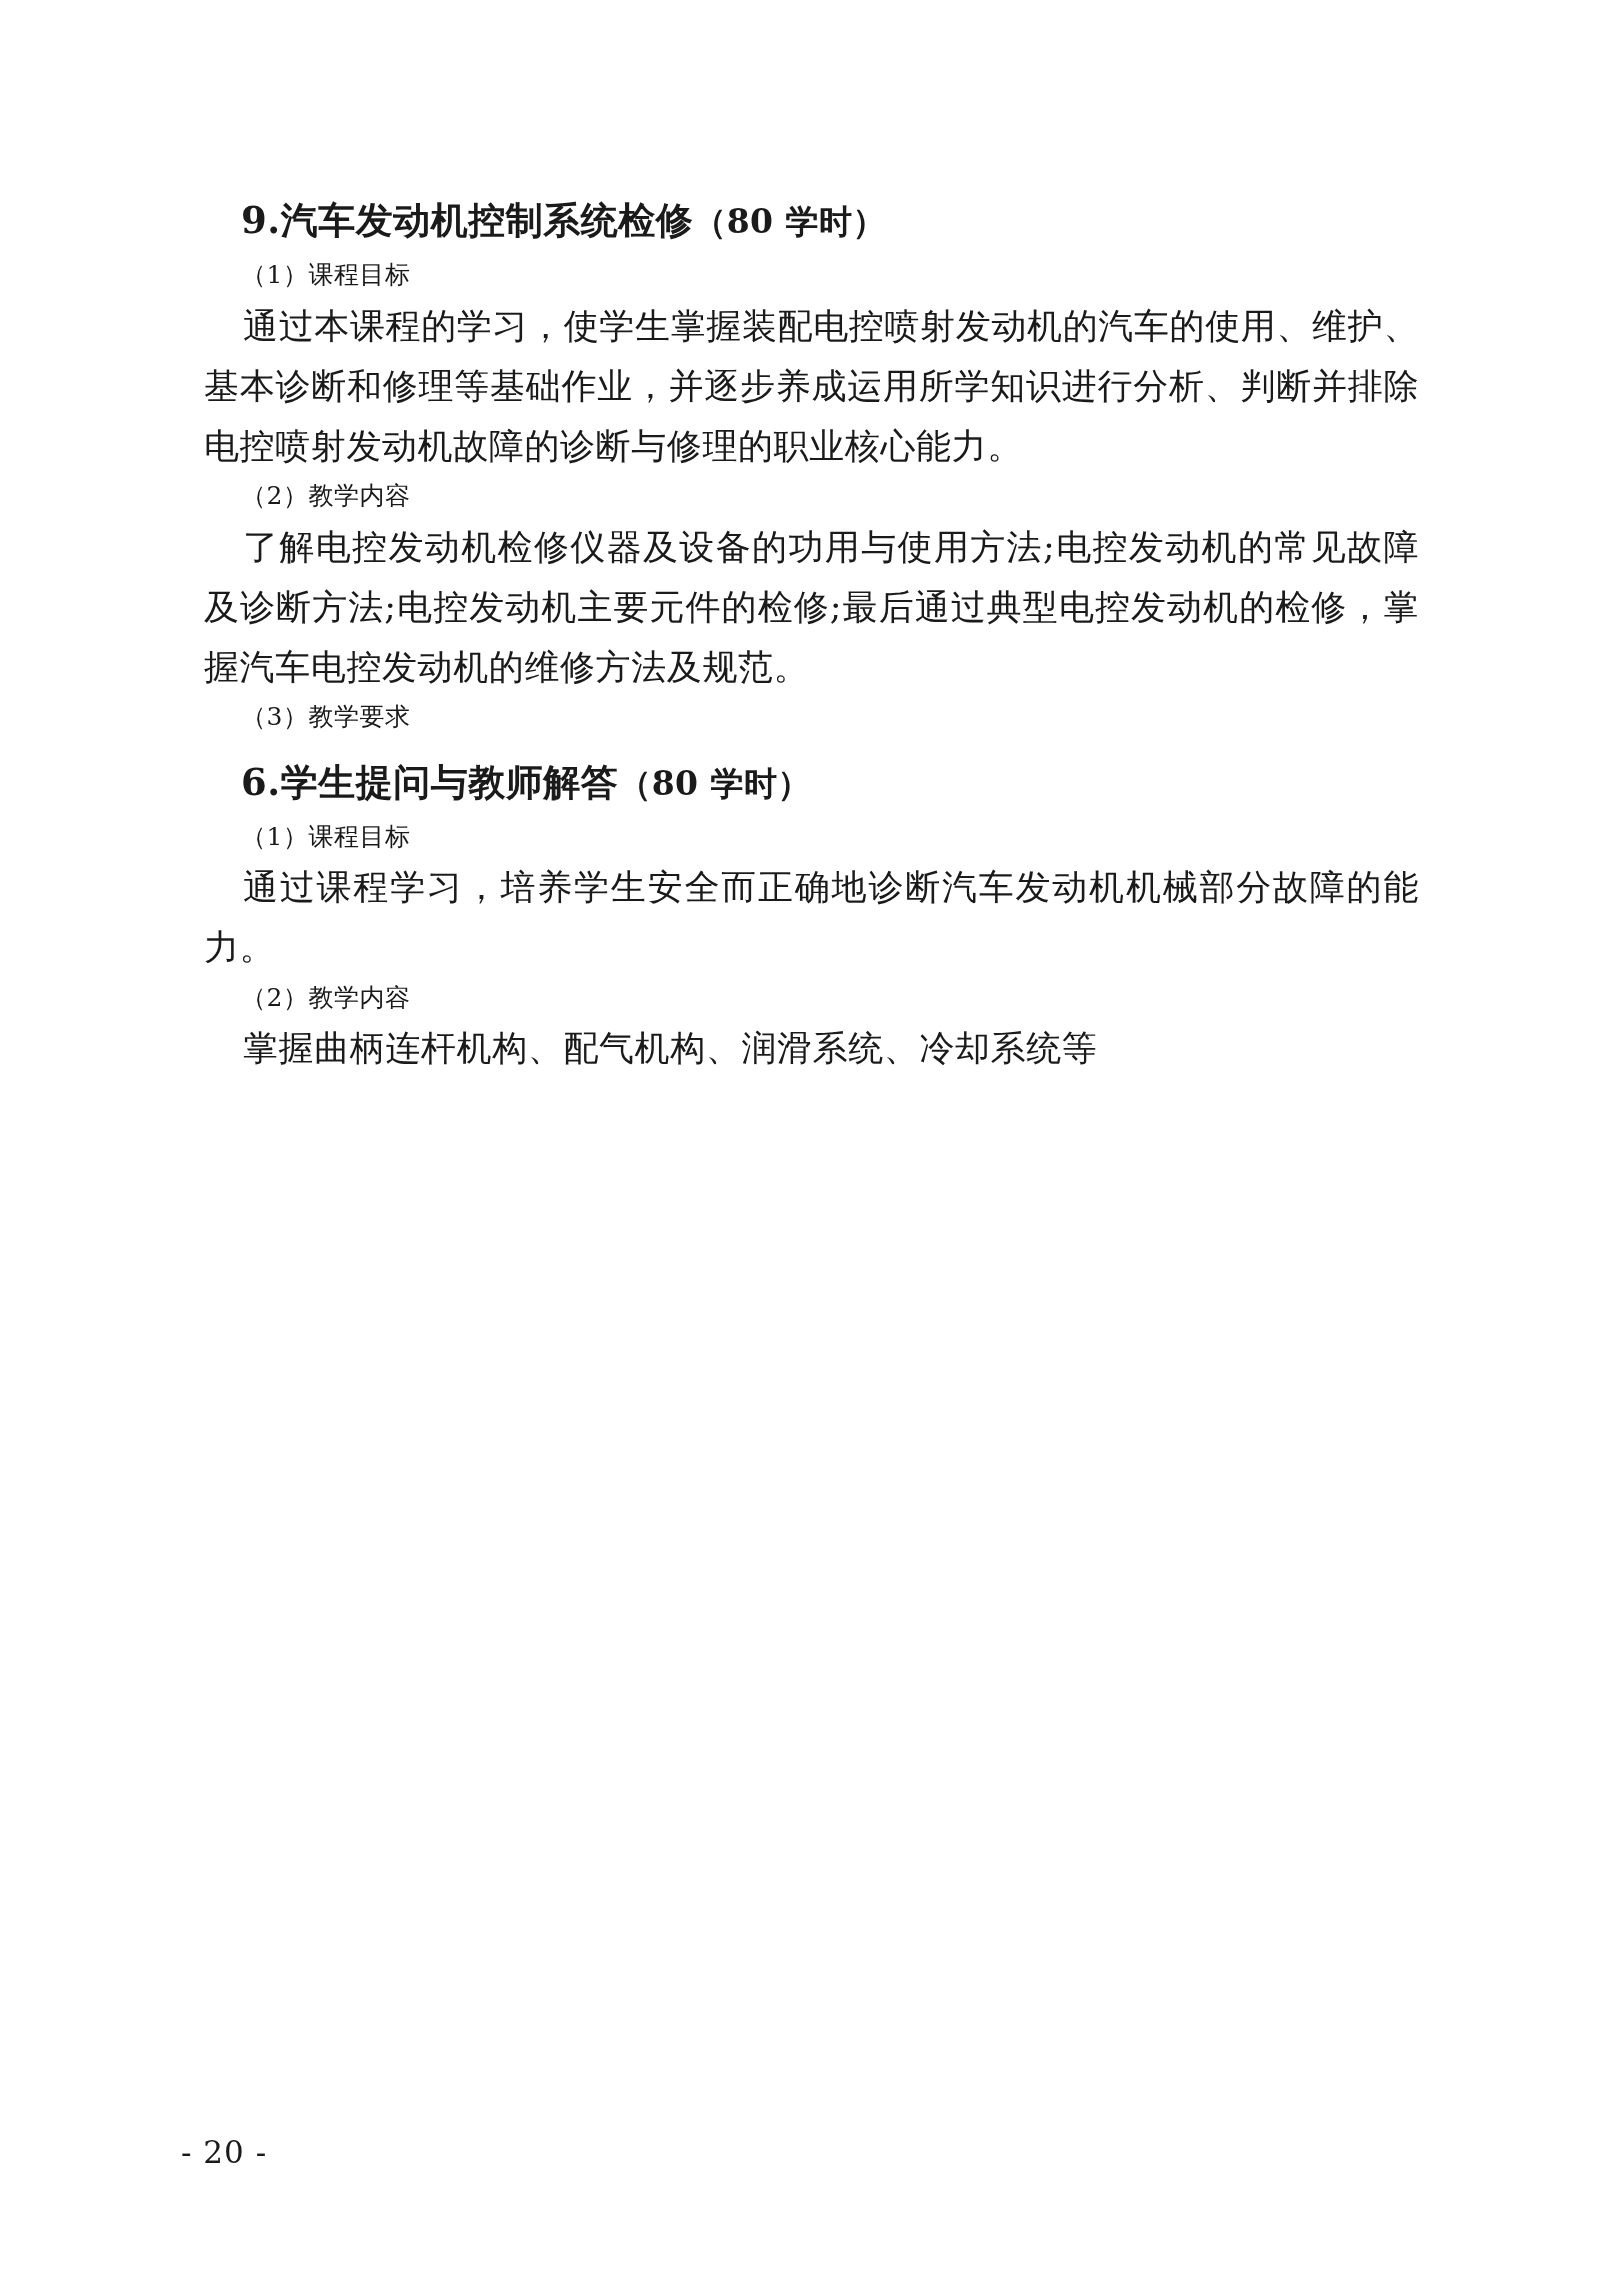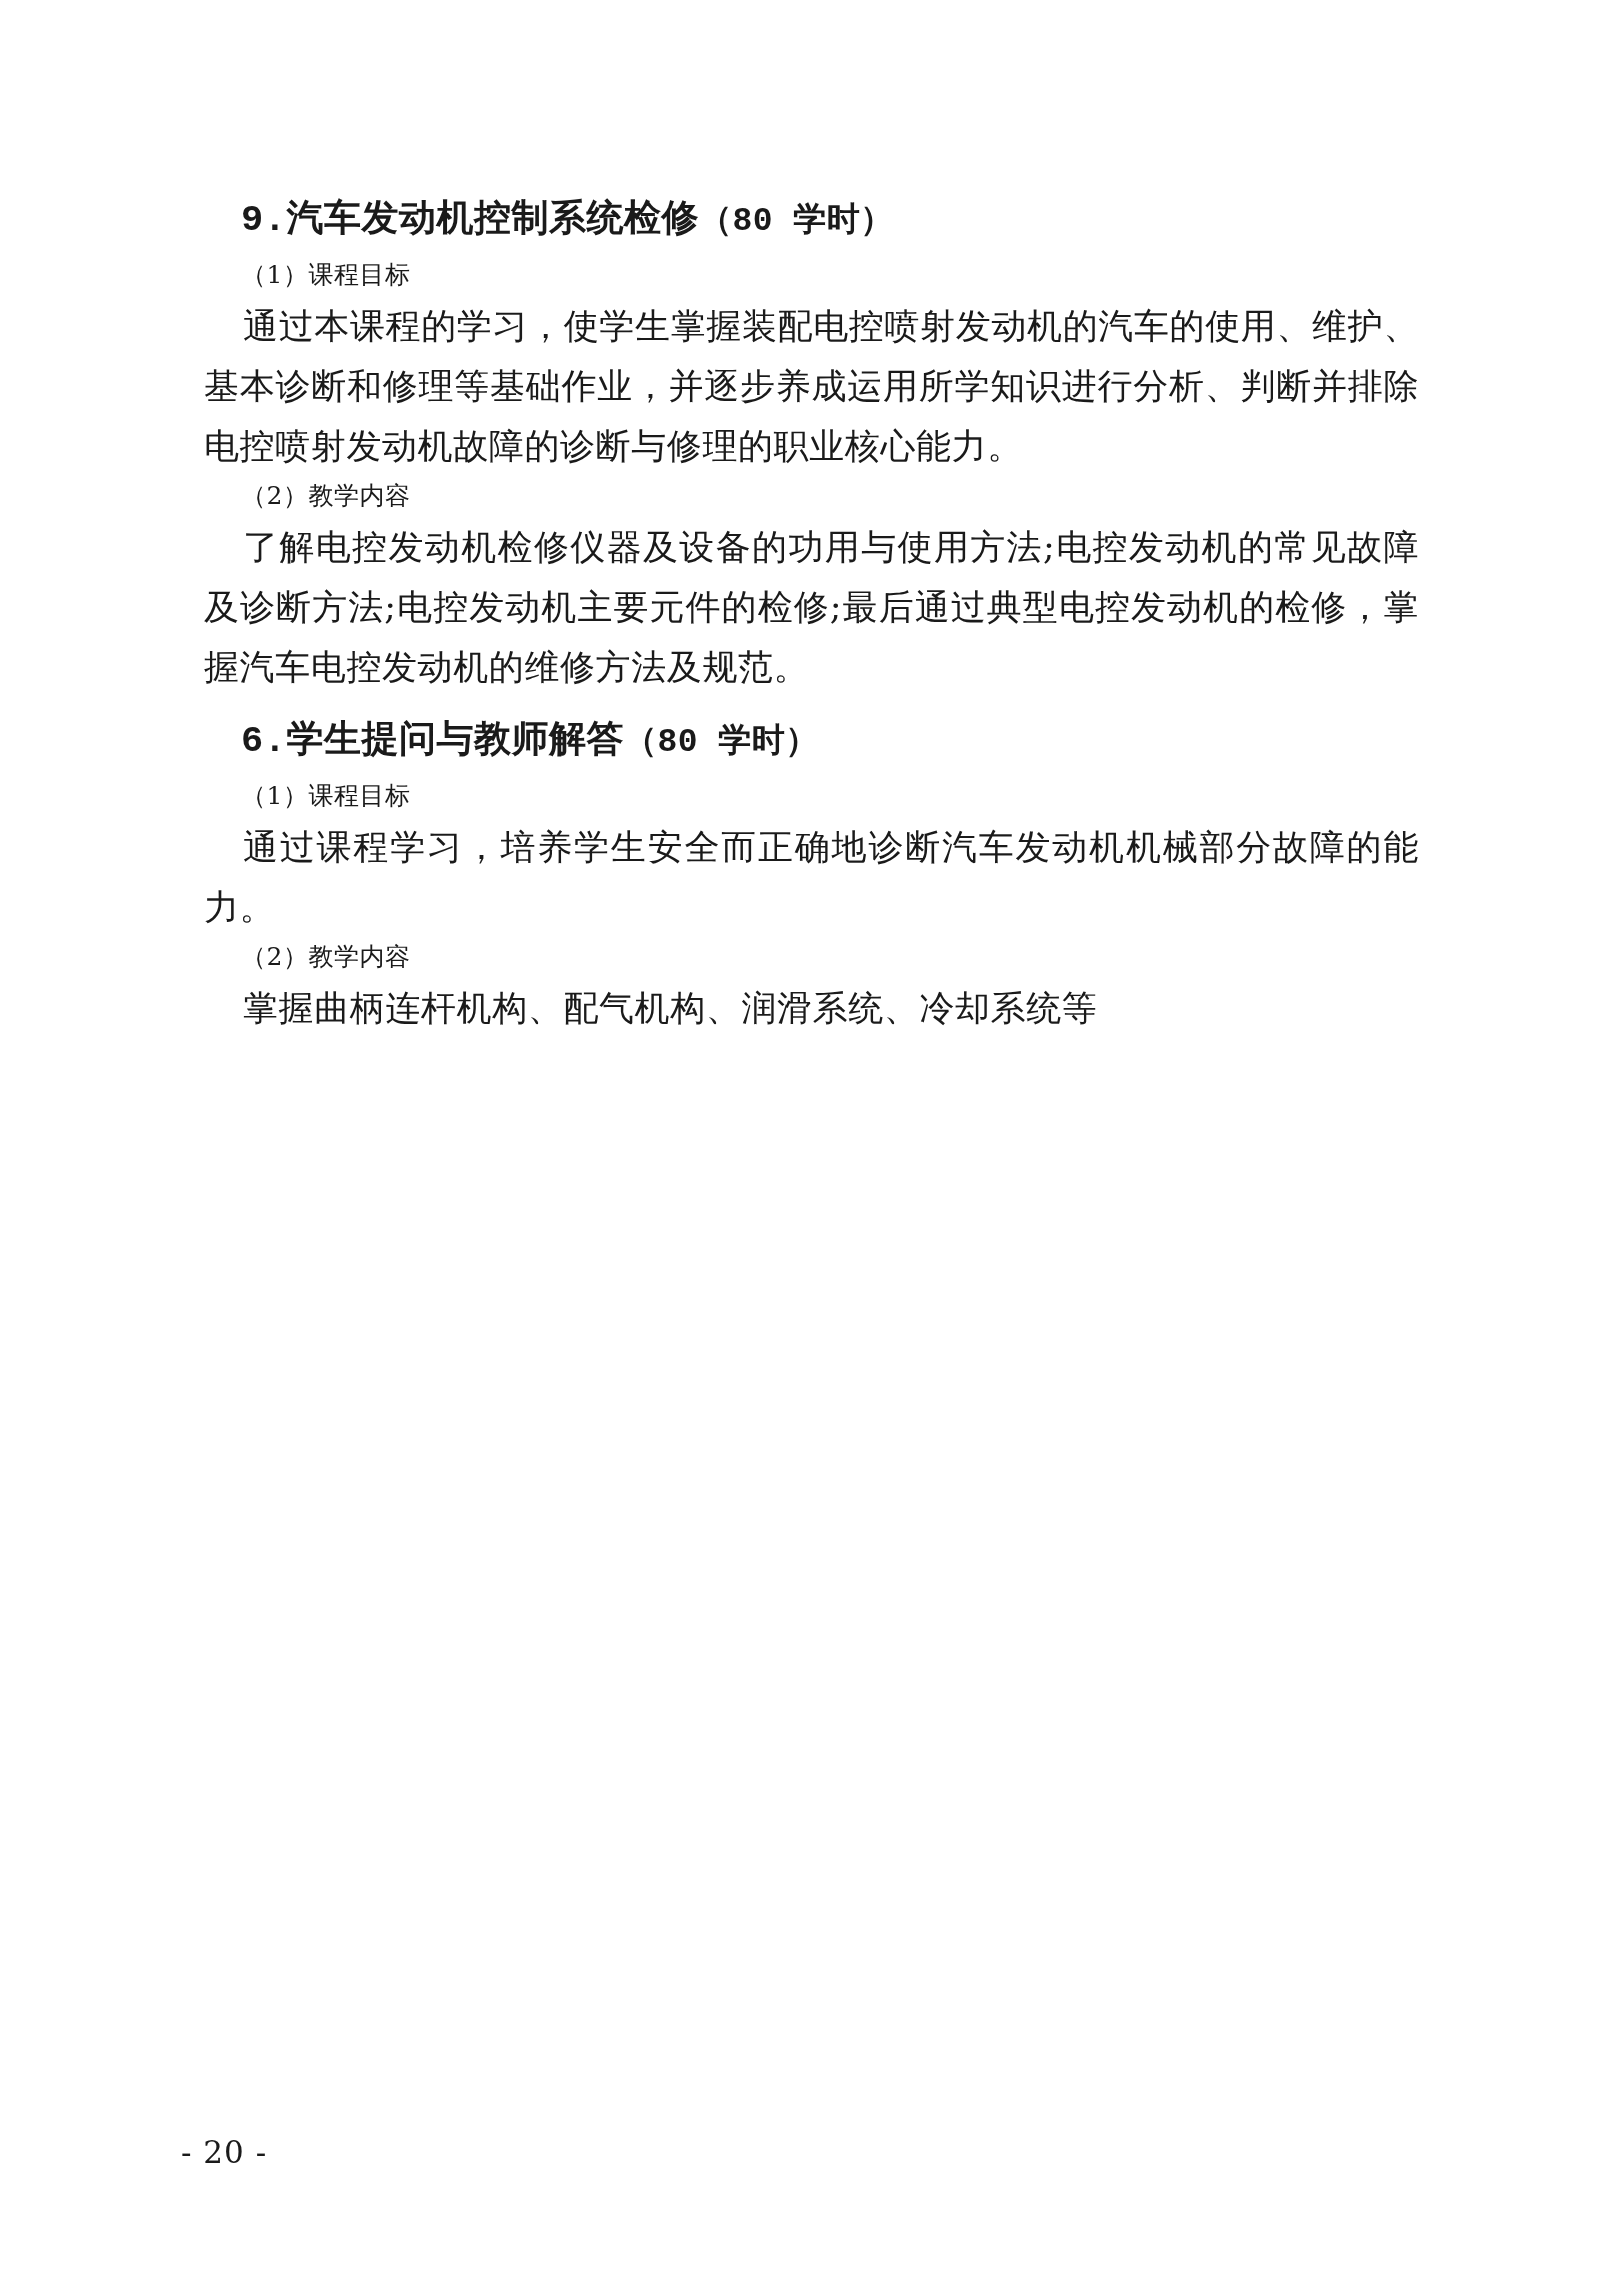--- a/index.html
+++ b/index.html
@@ -23,21 +23,20 @@
     top: 192px;
     width: 1215px;
   }
   .heading {
     font-size: 37px;
     font-weight: bold;
     line-height: 1.55;
     margin: 0 0 5.9px 0;
     letter-spacing: 0.5px;
     text-indent: 37px;
-    font-family: Liberation Mono, monospace;
   }
   .heading .hours {
     font-weight: bold;
     font-size: 33px;
   }
   .subheading {
     font-size: 25px;
     line-height: 1.62;
     margin: 0;
     text-indent: 37px;
@@ -78,20 +77,21 @@
 
     <div class="block">
       <p class="heading"><span>9.</span><span>汽车发动机控制系统检修</span><span class="hours">（80 学时）</span></p>
 
       <p class="subheading">（1）课程目标</p>
       <p class="para">通过本课程的学习，使学生掌握装配电控喷射发动机的汽车的使用、维护、基本诊断和修理等基础作业，并逐步养成运用所学知识进行分析、判断并排除电控喷射发动机故障的诊断与修理的职业核心能力。</p>
 
       <p class="subheading">（2）教学内容</p>
       <p class="para">了解电控发动机检修仪器及设备的功用与使用方法;电控发动机的常见故障及诊断方法;电控发动机主要元件的检修;最后通过典型电控发动机的检修，掌握汽车电控发动机的维修方法及规范。</p>
 
+      <p class="subheading">（3）教学要求</p>
     </div>
 
     <div class="gap-md"></div>
 
     <div class="block">
       <p class="heading"><span>6.</span><span>学生提问与教师解答</span><span class="hours">（80 学时）</span></p>
 
       <p class="subheading">（1）课程目标</p>
       <p class="para">通过课程学习，培养学生安全而正确地诊断汽车发动机机械部分故障的能力。</p>
 

